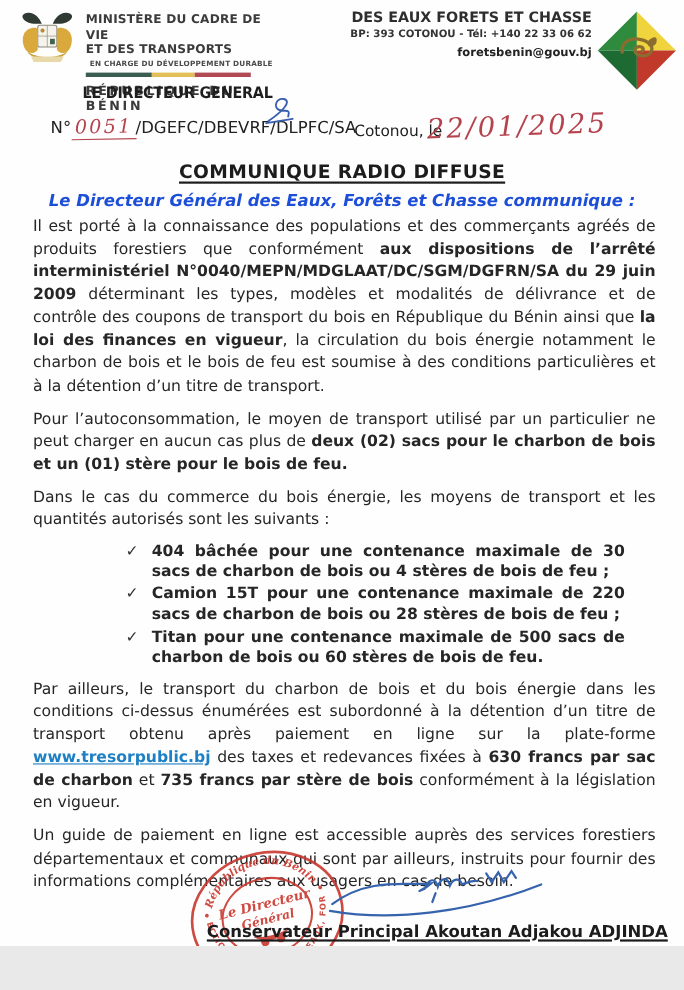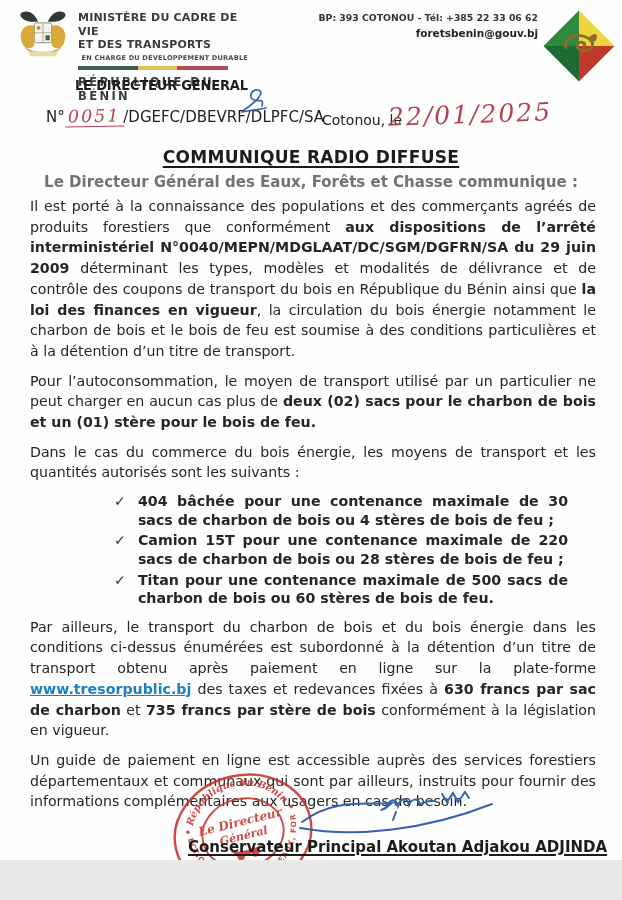--- a/index.html
+++ b/index.html
@@ -28,21 +28,21 @@
   .diamond{position:absolute;right:6px;top:8px;width:74px;height:76px;}
   
   .refrow{position:absolute;left:46px;top:106px;font-size:15px;color:#222;font-weight:500;}
   .hand{font-family:"DejaVu Serif","Liberation Serif",serif;font-style:italic;color:#b5434e;}
   .refnum{font-size:17.5px;letter-spacing:2px;border-bottom:1.6px solid #b5434e;padding:0 3px;display:inline-block;transform:rotate(-1deg);}
   .paraph{position:absolute;left:190px;top:-18px;width:34px;height:26px;}
   .daterow{position:absolute;left:322px;top:112px;font-size:14px;color:#222;}
   .dateval{position:absolute;left:66px;top:-12px;font-size:25px;letter-spacing:2px;white-space:nowrap;display:inline-block;transform:rotate(-2deg);}
   
   .title{position:absolute;left:0;top:147px;width:100%;text-align:center;font-size:17px;font-weight:800;color:#1c1c1c;text-decoration:underline;text-decoration-thickness:1.8px;text-underline-offset:3px;letter-spacing:.3px;}
-  .subtitle{position:absolute;left:0;top:173px;width:100%;text-align:center;font-size:15px;font-weight:700;color:#737373;}
+  .subtitle{position:absolute;left:0;top:173px;width:100%;text-align:center;font-size:15px;font-weight:700;font-style:italic;color:#1d4ed8;}
   
   .docbody{position:absolute;left:30px;top:196px;width:566px;font-size:14.2px;line-height:20.7px;text-align:justify;color:#262626;}
   .docbody p{margin:0 0 9px 0;}
   .b{font-weight:700;}
   .doclink{color:#1d7fc4;text-decoration:underline;cursor:pointer;}
   .docbody ul{list-style:none;margin:8px 28px 9px 84px;padding:0;}
   .docbody li{display:flex;gap:12px;line-height:18.6px;margin-bottom:2px;}
   .check{font-weight:700;color:#333;flex:0 0 auto;}
   .li-text{text-align:justify;}
   
@@ -78,21 +78,22 @@
       <span style="width:40%;background:#3c5d52"></span>
       <span style="width:26%;background:#e3bf5a"></span>
       <span style="width:34%;background:#b24a56"></span>
     </div>
     <div class="republic">RÉPUBLIQUE DU BÉNIN</div>
   </div>
 
   <div class="dirgen">LE DIRECTEUR GENERAL</div>
 
   <div class="hr">
-    <div class="addr">BP: 393 COTONOU - Tél: +385 22 33 06 62</div>
+    <div class="org2">DES EAUX FORETS ET CHASSE</div>
+    <div class="addr">BP: 393 COTONOU - Tél: +140 22 33 06 62</div>
     <div><span class="email2">foretsbenin@gouv.bj</span></div>
   </div>
 
   <svg class="diamond" viewBox="0 0 100 100">
     <polygon points="50,2 2,50 50,50" fill="#2e8b3e"></polygon>
     <polygon points="50,2 98,50 50,50" fill="#f0d43e"></polygon>
     <polygon points="2,50 50,98 50,50" fill="#1d6b33"></polygon>
     <polygon points="98,50 50,98 50,50" fill="#c0392b"></polygon>
     <path d="M32 52 C30 40 42 34 52 36 C64 38 70 44 68 50 C66 57 56 58 50 54 C46 51 47 45 53 45 C58 45 59 49 56 51" fill="none" stroke="#8a6d2f" stroke-width="4" stroke-linecap="round"></path>
     <path d="M64 38 C70 32 76 32 74 40 C73 44 68 46 64 44 Z" fill="#8a6d2f"></path>

